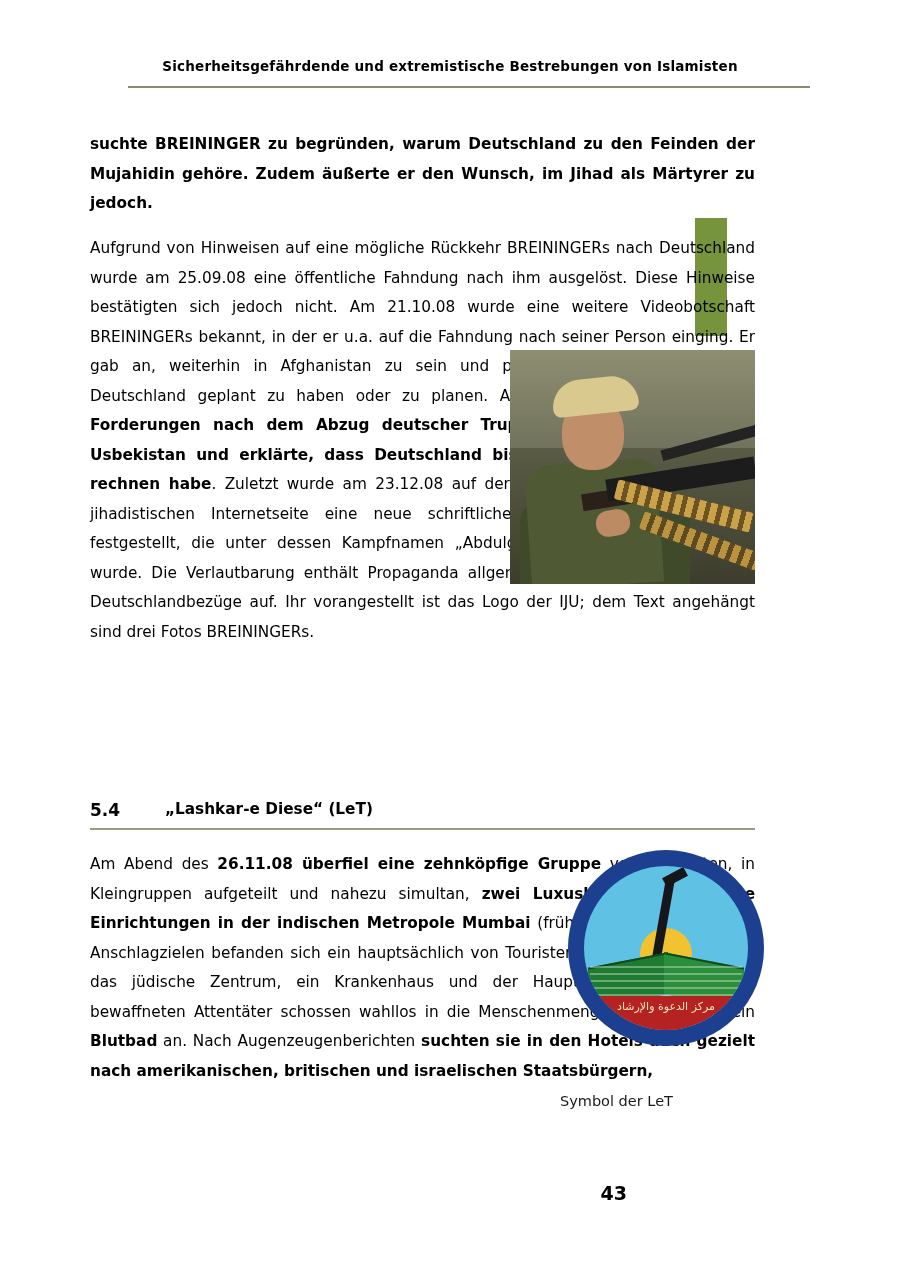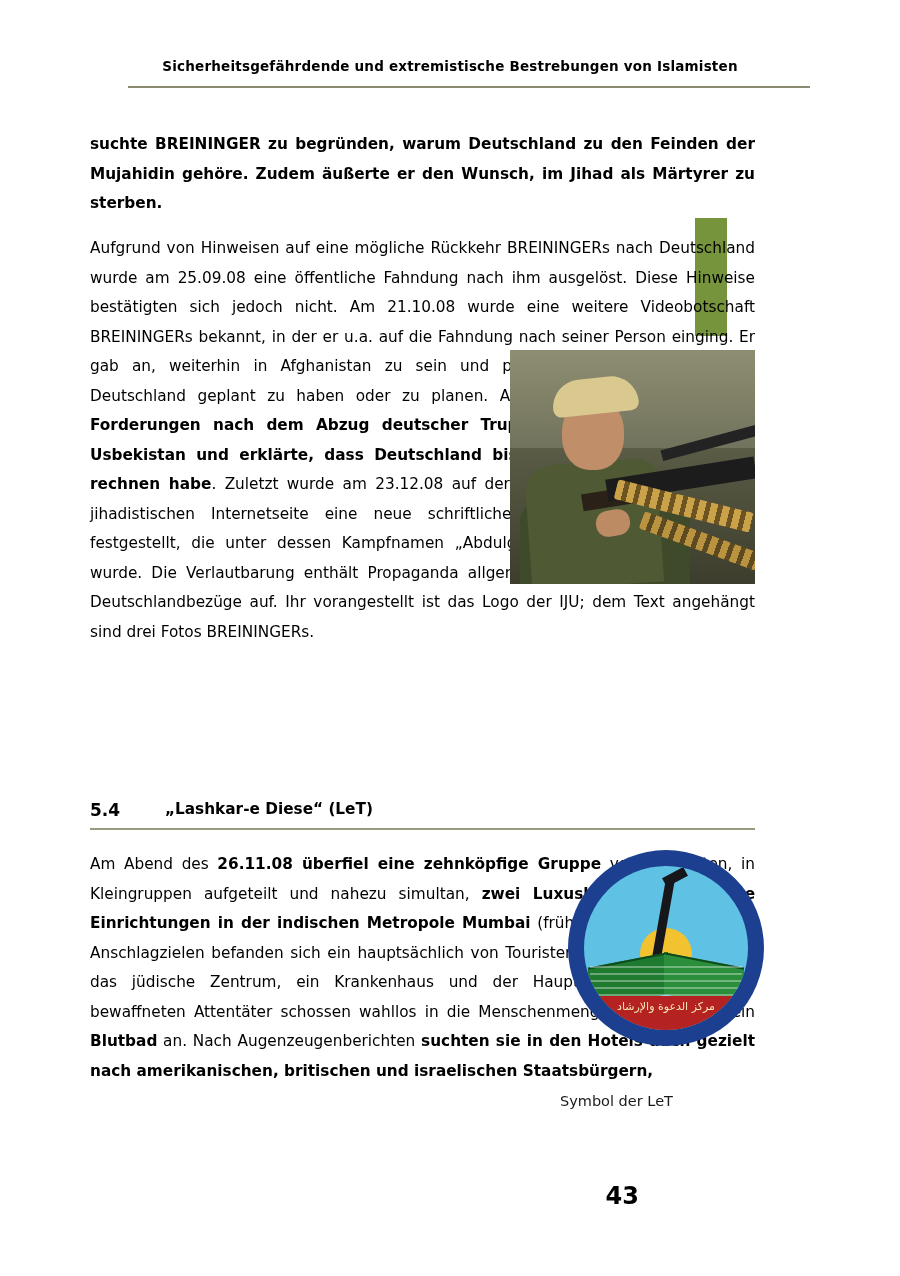--- a/index.html
+++ b/index.html
@@ -241,37 +241,37 @@
     position: absolute;
     left: 560px;
     top: 1093px;
     width: 210px;
     font-size: 14.5px;
     color: #1b1b1b;
   }
 
   .page-number {
     position: absolute;
-    right: 88px;
+    right: 100px;
     top: 1182px;
-    font-size: 24px;
+    font-size: 19px;
     font-weight: bold;
   }
 </style>
 </head>
 <body>
 
 <div class="page">
 
   <div class="header">Sicherheitsgefährdende und extremistische Bestrebungen von Islamisten</div>
   <div class="header-rule"></div>
 
   <div class="side-tab"></div>
 
-  <div class="col p1">suchte BREININGER zu begründen, warum Deutschland zu den Feinden der Mujahidin gehöre. Zudem äußerte er den Wunsch, im Jihad als Märtyrer zu sterben.</div>
+  <div class="col p1">suchte BREININGER zu begründen, warum Deutschland zu den Feinden der Mujahidin gehöre. Zudem äußerte er den Wunsch, im Jihad als Märtyrer zu jedoch.</div>
 
   <div class="col p2">
     <span>Aufgrund von Hinweisen auf eine mögliche Rückkehr BREININGERs nach Deutschland wurde am 25.09.08 eine öffentliche Fahndung nach ihm ausgelöst. Diese Hinweise bestätigten sich jedoch nicht. Am 21.10.08 wurde eine weitere Videobotschaft BREININGERs bekannt, in der er u.a. auf die Fahndung nach seiner Person einging. Er gab an, weiterhin in Afghanistan zu sein und persönlich keinen Anschlag in Deutschland geplant zu haben oder zu planen. Allerdings wiederholte er darin </span><span class="bold">Forderungen nach dem Abzug deutscher Truppen aus Afghanistan und Usbekistan und erklärte, dass Deutschland bis dahin mit Anschlägen zu rechnen habe</span><span>. Zuletzt wurde am 23.12.08 auf der genannten türkischsprachigen jihadistischen Internetseite eine neue schriftliche Verlautbarung BREININGERs festgestellt, die unter dessen Kampfnamen „Abdulgaffar el-Almani“ veröffentlicht wurde. Die Verlautbarung enthält Propaganda allgemeiner Art, weist jedoch keine Deutschlandbezüge auf. Ihr vorangestellt ist das Logo der IJU; dem Text angehängt sind drei Fotos BREININGERs.</span>
   </div>
 
   <div class="photo">
     <div class="sky"></div>
     <div class="ground"></div>
     <div class="body2"></div>
     <div class="body"></div>

